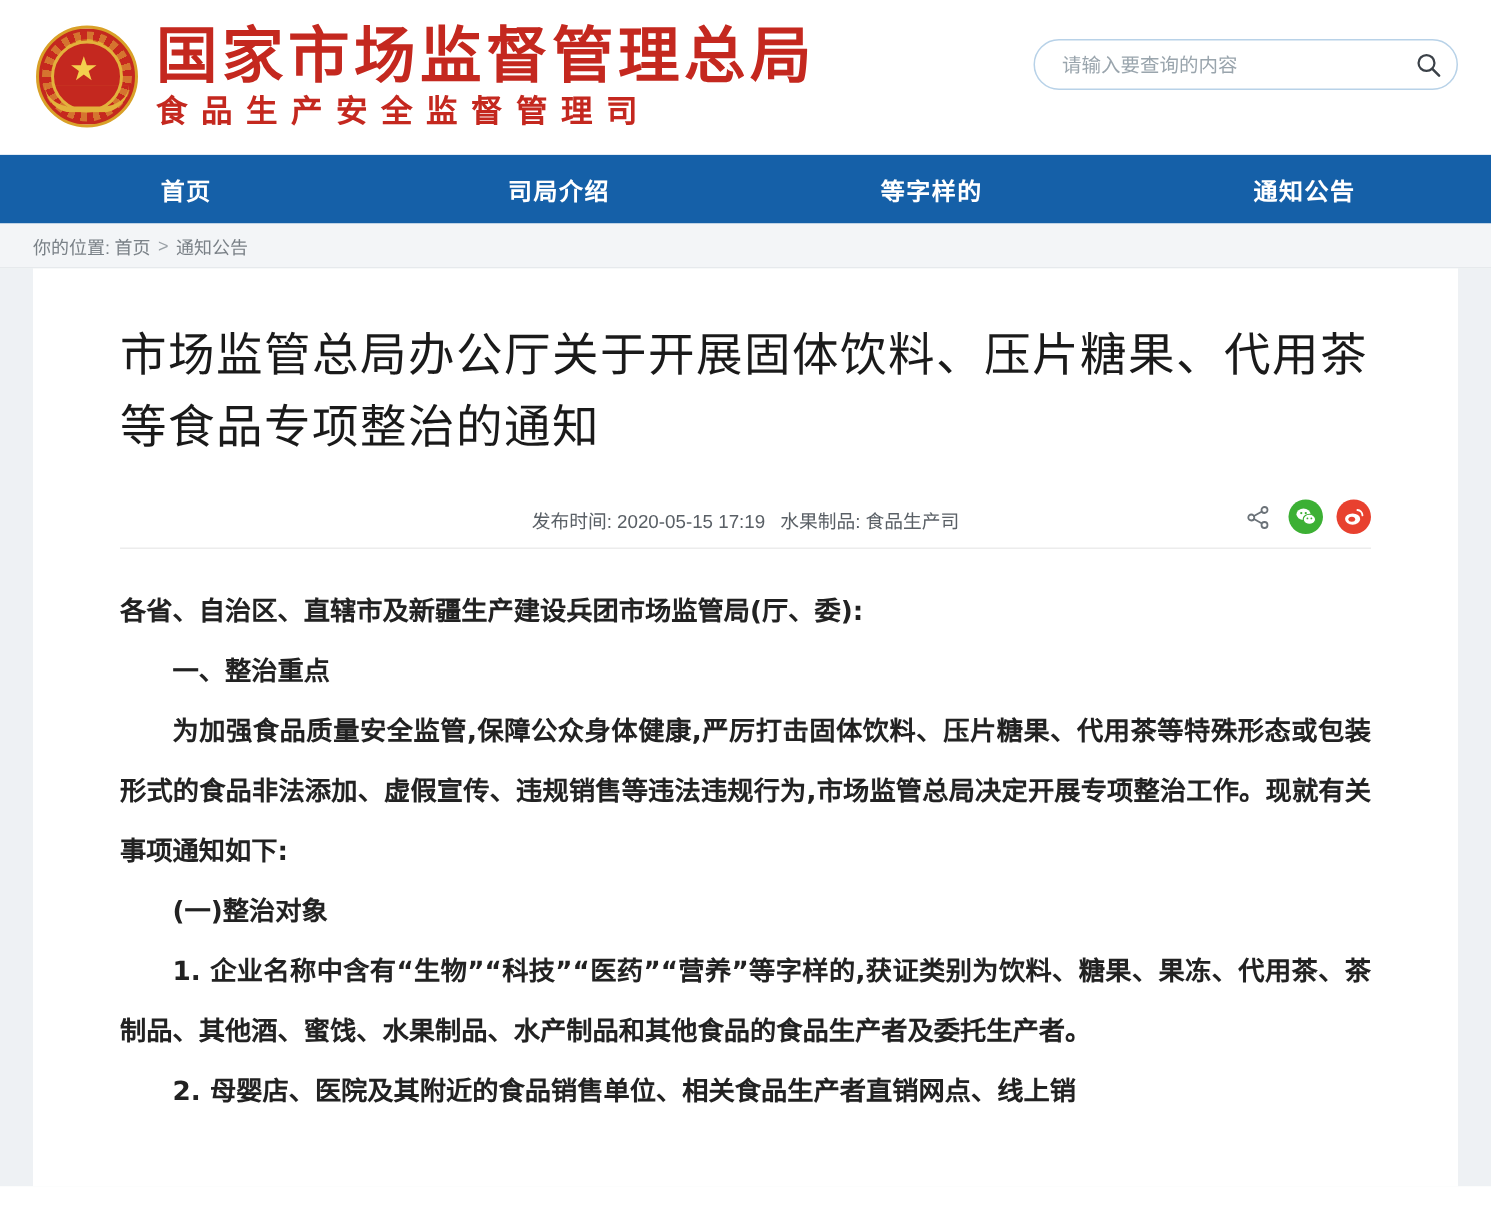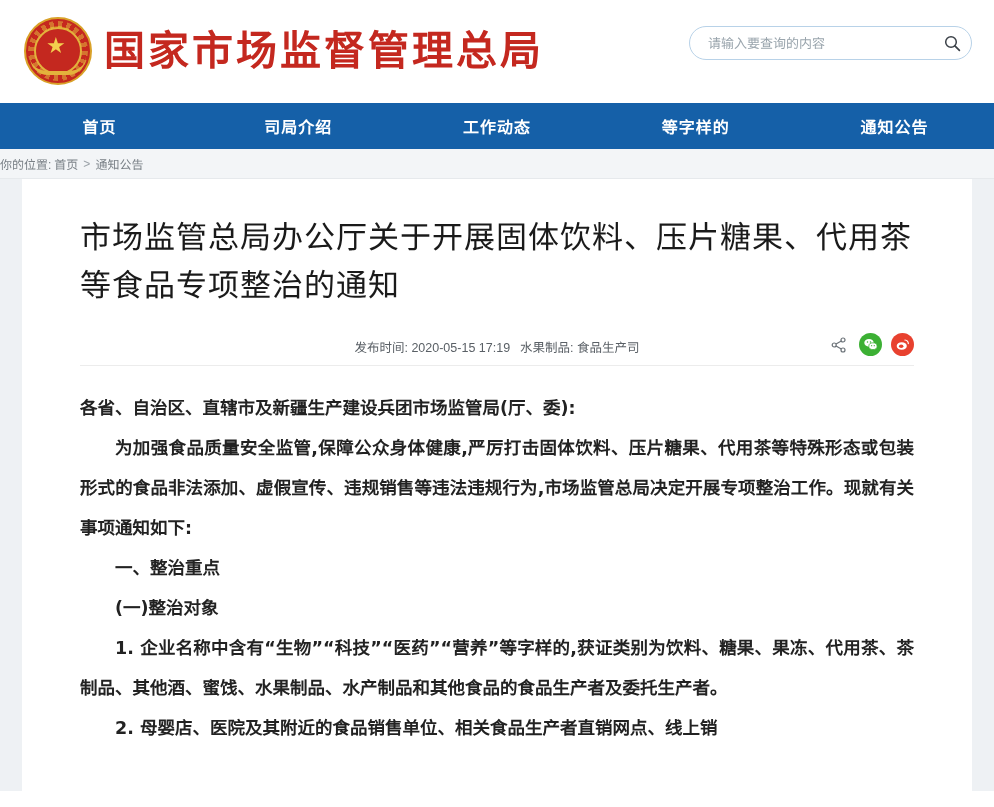--- a/index.html
+++ b/index.html
@@ -152,20 +152,21 @@
     font-family: "DejaVu Sans", "Liberation Sans", sans-serif;
   }
 
   
   .breadcrumb-bar {
     width: 994px;
     height: 30px;
     background: #f3f5f7;
     display: flex;
     align-items: center;
+    padding-left: 22px;
     font-size: 12px;
     color: #7a8187;
     border-bottom: 1px solid #e6e9ec;
   }
   .breadcrumb-bar .bc-label { color: #7a8187; }
   .breadcrumb-bar a {
     color: #7a8187;
     text-decoration: none;
     margin: 0 3px;
   }
@@ -252,38 +253,38 @@
   <div class="brand">
     <div class="emblem">
       <div class="circle"></div>
       <div class="gear"></div>
       <div class="inner"></div>
       <div class="star">★</div>
       <div class="wheat"></div>
     </div>
     <div class="brand-text">
       <div class="brand-main">国家市场监督管理总局</div>
+      <div class="brand-sub">食品生产安全监督管理司</div>
     </div>
   </div>
 
   <div class="search-box">
     <input type="text" value="" placeholder="请输入要查询的内容" style="">
     <button class="search-btn">
       <svg width="17" height="17" viewBox="0 0 17 17">
         <circle cx="7" cy="7" r="5.3" fill="none" stroke="#3b4148" stroke-width="1.5"></circle>
         <line x1="10.9" y1="10.9" x2="15.4" y2="15.4" stroke="#3b4148" stroke-width="1.7" stroke-linecap="round"></line>
       </svg>
     </button>
   </div>
 </div>
 
 <nav class="main-nav">
   <div class="nav-item">首页</div>
   <div class="nav-item">司局介绍</div>
-  <div class="nav-item">工作动态</div>
   <div class="nav-item">等字样的</div>
   <div class="nav-item">通知公告</div>
 </nav>
 
 <div class="breadcrumb-bar">
   <span class="bc-label">你的位置:</span>
   <a href="#">首页</a>
   <span class="sep">&gt;</span>
   <a href="#">通知公告</a>
 </div>
@@ -330,21 +331,21 @@
             <path d="M10.6 3.2 A4 4 0 0 1 14.2 7.0" fill="none" stroke="#ffffff" stroke-width="1.3" stroke-linecap="round"></path>
           </svg>
         </div>
       </div>
     </div>
 
     <hr class="hr-thin">
 
     <div class="article-body">
       <p>各省、自治区、直辖市及新疆生产建设兵团市场监管局(厅、委):</p>
+      <p class="indent2">一、整治重点</p>
       <p class="indent2">为加强食品质量安全监管,保障公众身体健康,严厉打击固体饮料、压片糖果、代用茶等特殊形态或包装形式的食品非法添加、虚假宣传、违规销售等违法违规行为,市场监管总局决定开展专项整治工作。现就有关事项通知如下:</p>
-      <p class="indent2">一、整治重点</p>
       <p class="indent2">(一)整治对象</p>
       <p class="indent2">1. 企业名称中含有“生物”“科技”“医药”“营养”等字样的,获证类别为饮料、糖果、果冻、代用茶、茶制品、其他酒、蜜饯、水果制品、水产制品和其他食品的食品生产者及委托生产者。</p>
       <p class="indent2">2. 母婴店、医院及其附近的食品销售单位、相关食品生产者直销网点、线上销</p>
     </div>
 
   </div>
 </div>
 
 </body></html>

